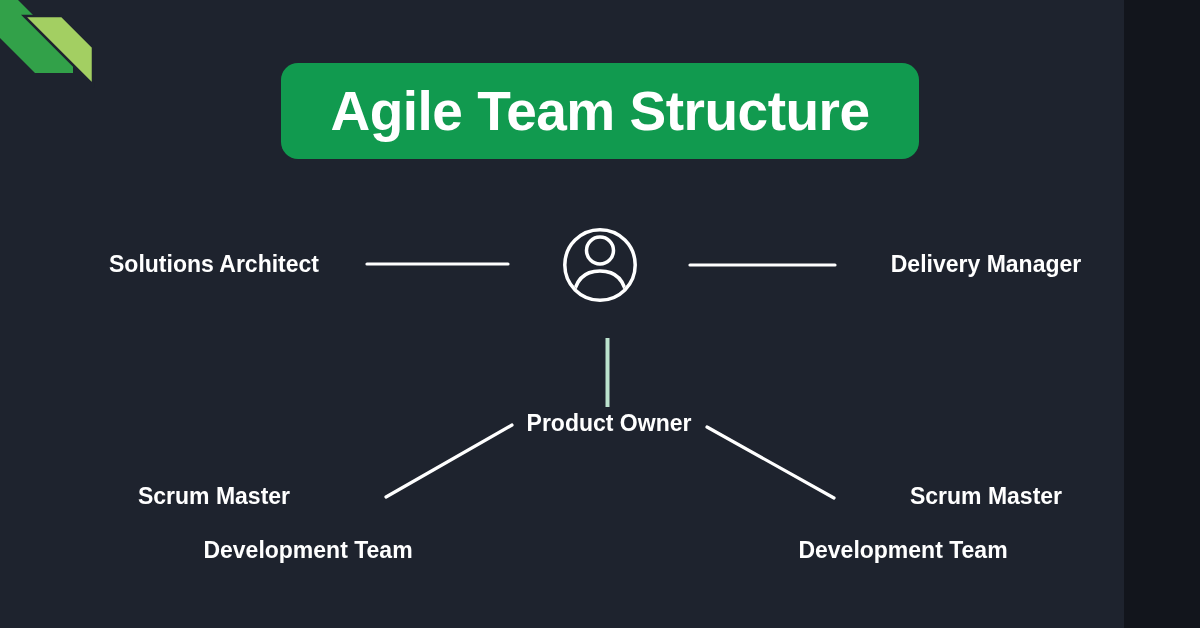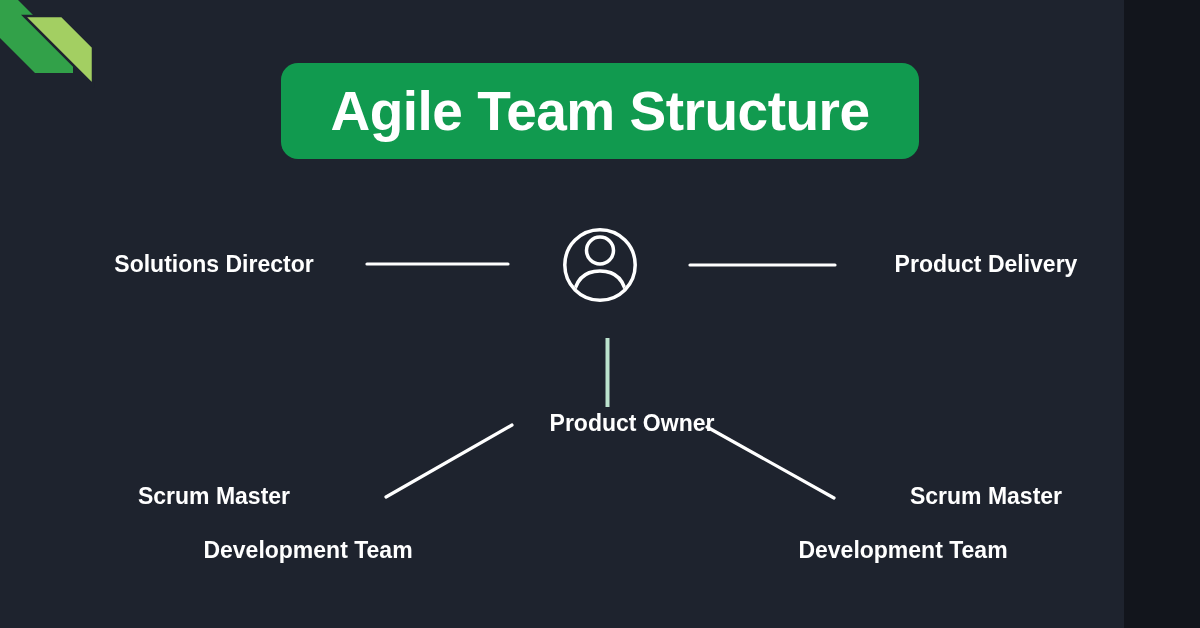--- a/index.html
+++ b/index.html
@@ -35,21 +35,21 @@
   .role-label {
     position: absolute;
     transform: translate(-50%, -50%);
     color: var(--label-white, #FFFFFF);
     font-size: 23px; font-weight: 700;
     white-space: nowrap;
   }
   .pos-sa   { left: 214px; top: 264px; }
   .pos-pm   { left: 986px; top: 264px; }
   .pos-dir  { left: 600px; top: 322px; }
-  .pos-po   { left: 609px; top: 423px; margin-left: 23px; }
+  .pos-po   { left: 609px; top: 423px; }
   .pos-sm-l { left: 214px; top: 496px; }
   .pos-sm-r { left: 986px; top: 496px; }
   .pos-dt-l { left: 308px; top: 550px; }
   .pos-dt-r { left: 903px; top: 550px; }
 </style>
 </head>
 <body>
 
 <div class="canvas">
 
@@ -74,21 +74,21 @@
     <defs>
       <clipPath id="person-clip">
           <circle cx="40" cy="40" r="33.5"></circle>
         </clipPath>
     </defs>
     <circle class="stroke" cx="40" cy="40" r="35.2"></circle>
     <circle class="stroke" cx="40" cy="25.5" r="13.5"></circle>
     <path class="stroke" clip-path="url(#person-clip)" d="M13 78 Q14 46 40 46 Q66 46 67 78"></path>
   </svg>
 
-  <div class="role-label pos-sa">Solutions Director</div>
-  <div class="role-label pos-pm">Product Delivery</div>
+  <div class="role-label pos-sa">Solutions Architect</div>
+  <div class="role-label pos-pm">Delivery Manager</div>
   <div class="role-label pos-po">Product Owner</div>
   <div class="role-label pos-sm-l">Scrum Master</div>
   <div class="role-label pos-sm-r">Scrum Master</div>
   <div class="role-label pos-dt-l">Development Team</div>
   <div class="role-label pos-dt-r">Development Team</div>
 
 </div>
 
 </body></html>

